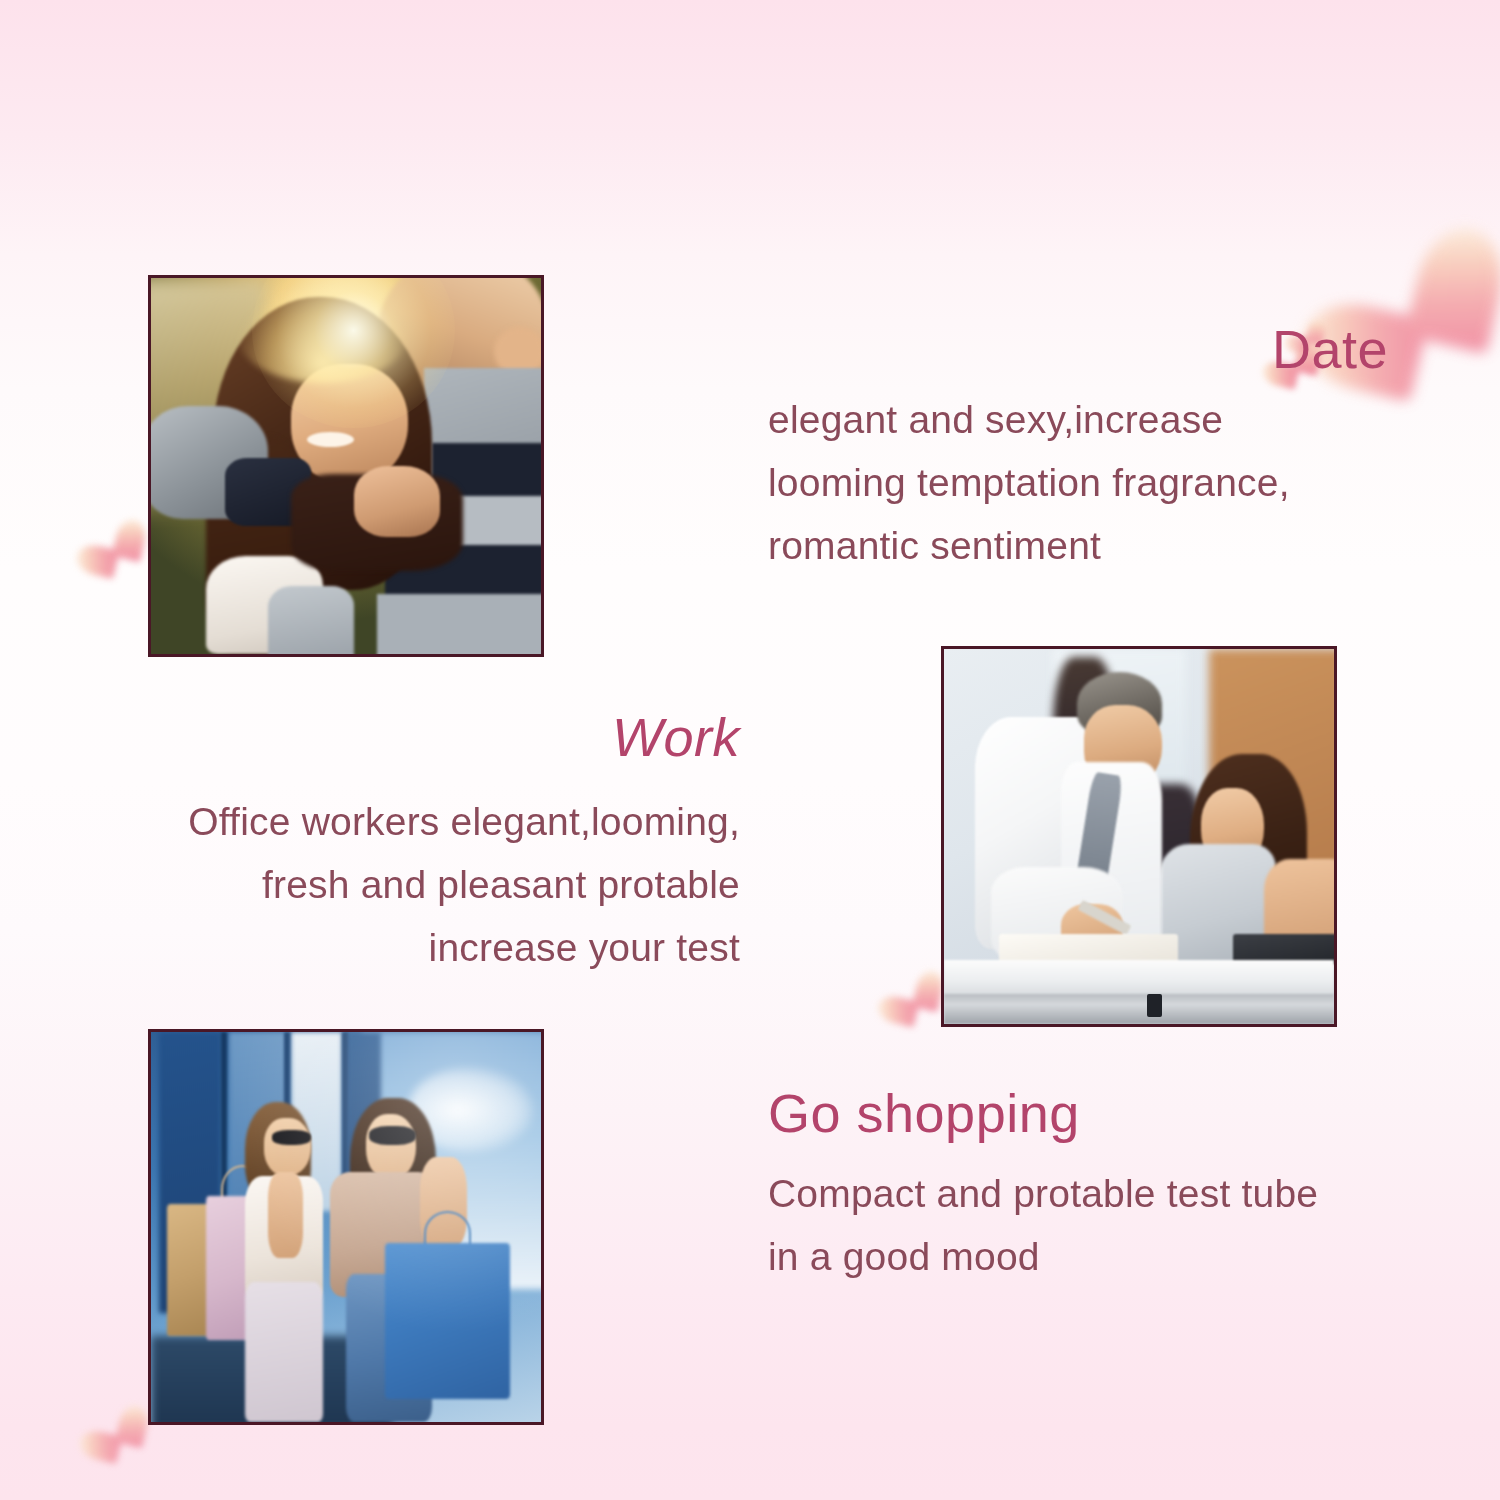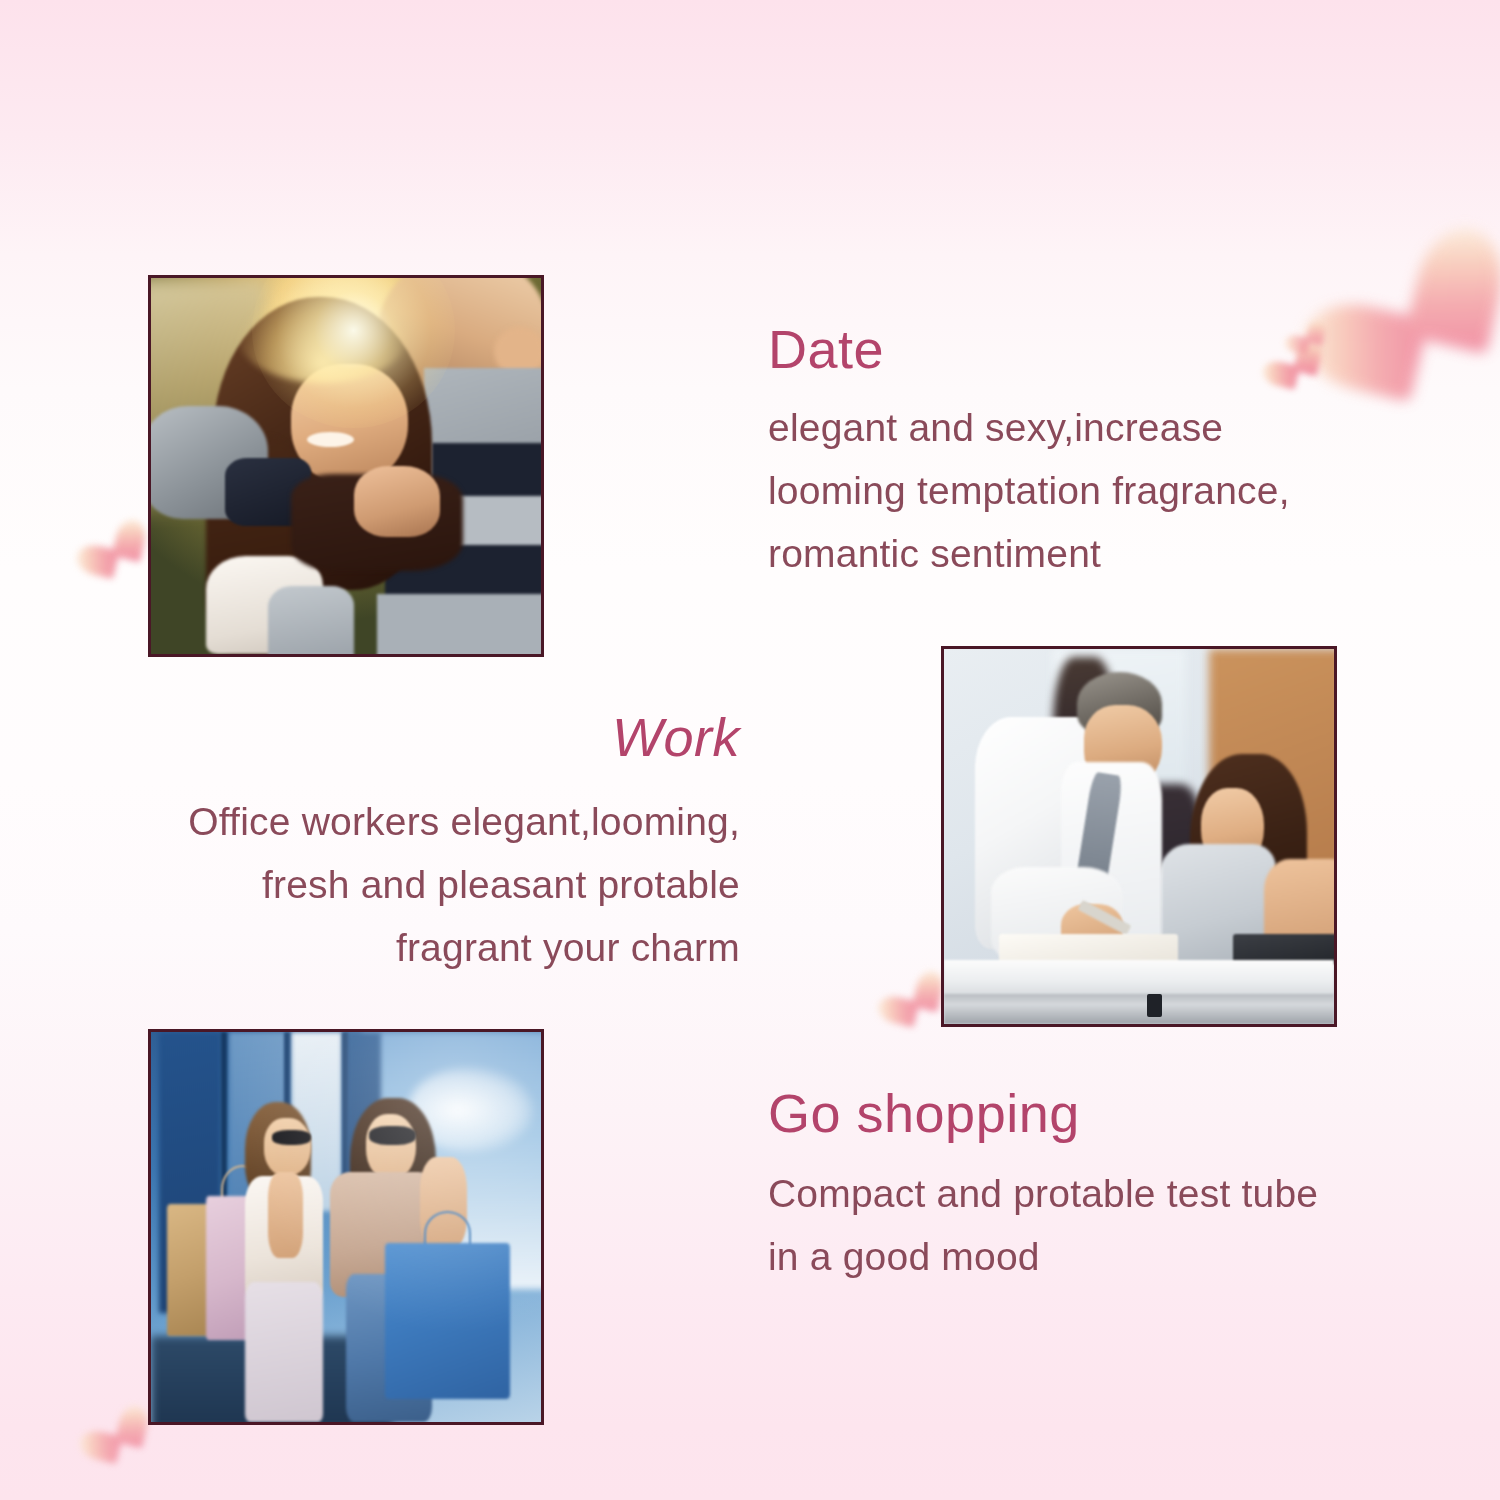--- a/index.html
+++ b/index.html
@@ -515,21 +515,21 @@
   .block p {
     margin: 0;
     color: #8a4a5a;
     font-size: 39px;
     line-height: 1.62;
     letter-spacing: .2px;
     white-space: pre;
   }
 
   #block-date     { left: 768px; top: 318px;  width: 620px; text-align: left; }
-  #block-date h2  { margin-bottom: 16px; }
+  #block-date h2  { margin-bottom: 8px; text-align: right; }
 
   #block-work     { left: 140px; top: 706px;  width: 600px; text-align: right; }
   #block-work h2  { margin-bottom: 22px; font-style: italic; }
 
   #block-shopping { left: 768px; top: 1082px; width: 660px; text-align: left; }
   #block-shopping h2 { margin-bottom: 18px; }
 </style>
 </head>
 <body>
 
@@ -646,21 +646,21 @@
     <h2>Date</h2>
     <p>elegant and sexy,increase</p>
     <p>looming temptation fragrance,</p>
     <p>romantic sentiment</p>
   </div>
 
   <div class="block" id="block-work">
     <h2>Work</h2>
     <p>Office workers elegant,looming,</p>
     <p>fresh and pleasant protable</p>
-    <p>fragrant your charm</p>
+    <p>increase your test</p>
   </div>
 
   <div class="block" id="block-shopping">
     <h2>Go shopping</h2>
     <p>Compact and protable test tube</p>
     <p>in a good mood</p>
   </div>
 
 </div>
 

